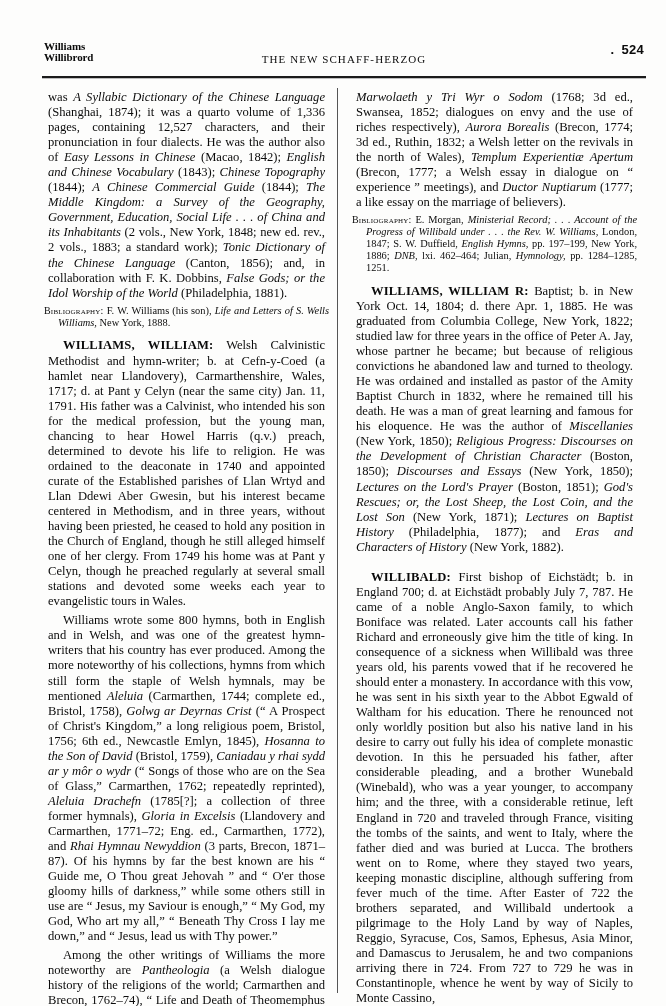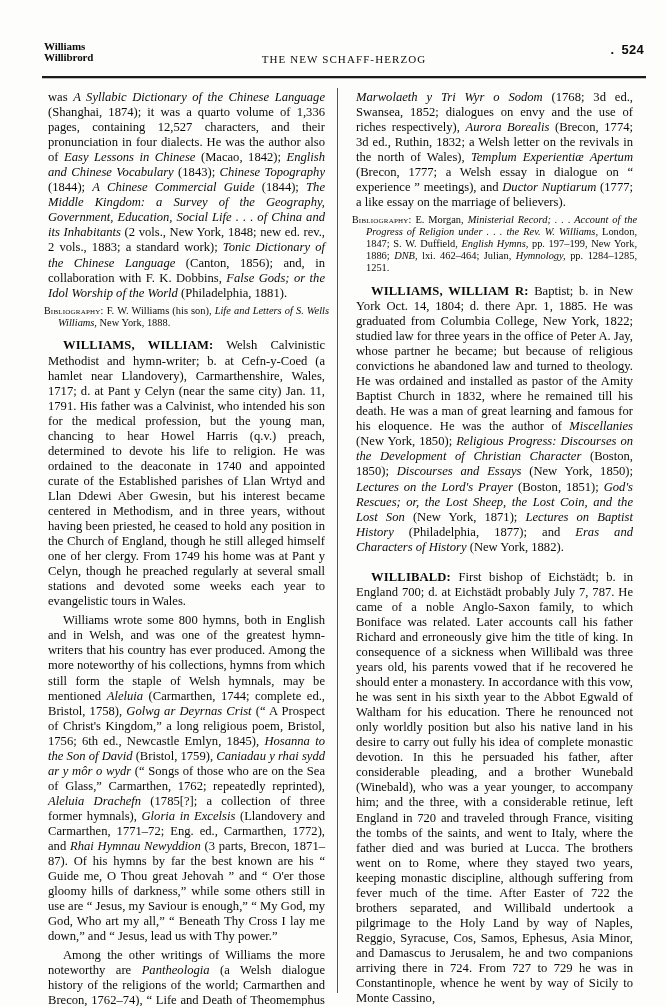--- a/index.html
+++ b/index.html
@@ -181,21 +181,21 @@
 
     <p class="indent">Among the other writings of Williams the more noteworthy are <i>Pantheologia</i> (a Welsh dialogue history of the religions of the world; Carmarthen and Brecon, 1762–74), “ Life and Death of Theomemphus ” (a Welsh allegorical poem in dialogue, somewhat analogous to <i>Pilgrim's Progress;</i> Carmarthen, 1774; 7th ed., Newcastle Emlyn, 1845), <i>Crocodil Afon yr Aipht</i> (Carmarthen, 1767), </p>
   </div>
 
   <div class="column col-right">
 
     <p class="noindent"><i>Marwolaeth y Tri Wyr o Sodom</i> (1768; 3d ed., Swansea, 1852; dialogues on envy and the use of riches respectively), <i>Aurora Borealis</i> (Brecon, 1774; 3d ed., Ruthin, 1832; a Welsh letter on the revivals in the north of Wales), <i>Templum Experientiæ Apertum</i> (Brecon, 1777; a Welsh essay in dialogue on “ experience ” meetings), and <i>Ductor Nuptiarum</i> (1777; a like essay on the marriage of believers).</p>
 
 
     <p class="biblio">
-      <span class="bib-label">Bibliography:</span><span> E. Morgan, <i>Ministerial Record; . . . Account of the Progress of Religion under . . . the Rev. W. Williams,</i> London, 1847; S. W. Duffield, <i>English Hymns,</i> pp. 197–199, New York, 1886; <i>DNB</i>, lxi. 462–464; Julian, <i>Hymnology,</i> pp. 1284–1285, 1251.</span>
+      <span class="bib-label">Bibliography:</span><span> E. Morgan, <i>Ministerial Record; . . . Account of the Progress of Willibald under . . . the Rev. W. Williams,</i> London, 1847; S. W. Duffield, <i>English Hymns,</i> pp. 197–199, New York, 1886; <i>DNB</i>, lxi. 462–464; Julian, <i>Hymnology,</i> pp. 1284–1285, 1251.</span>
     </p>
 
     <div class="gap-sm"></div>
 
     <p class="indent">
       <span class="entry-head">WILLIAMS, WILLIAM R:</span><span> Baptist; b. in New York Oct. 14, 1804; d. there Apr. 1, 1885. He was graduated from Columbia College, New York, 1822; studied law for three years in the office of Peter A. Jay, whose partner he became; but because of religious convictions he abandoned law and turned to theology. He was ordained and installed as pastor of the Amity Baptist Church in 1832, where he remained till his death. He was a man of great learning and famous for his eloquence. He was the author of <i>Miscellanies</i> (New York, 1850); <i>Religious Progress: Discourses on the Development of Christian Character</i> (Boston, 1850); <i>Discourses and Essays</i> (New York, 1850); <i>Lectures on the Lord's Prayer</i> (Boston, 1851); <i>God's Rescues; or, the Lost Sheep, the Lost Coin, and the Lost Son</i> (New York, 1871); <i>Lectures on Baptist History</i> (Philadelphia, 1877); and <i>Eras and Characters of History</i> (New York, 1882).</span>
     </p>
 
     <div class="gap-md"></div>
 

